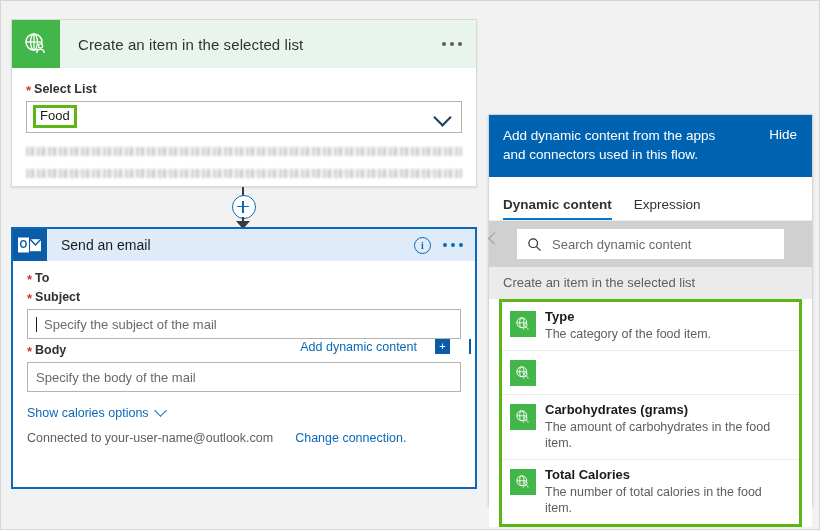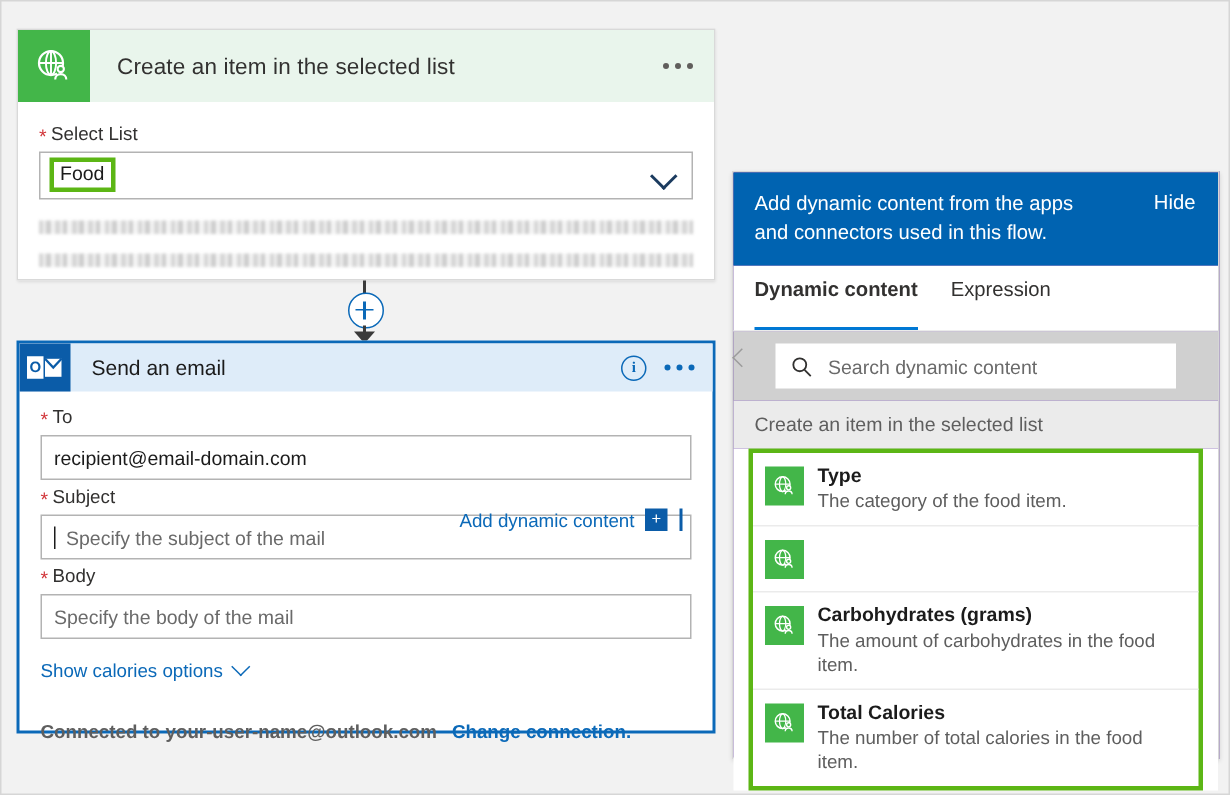--- a/index.html
+++ b/index.html
@@ -44,21 +44,21 @@
     display:flex;align-items:center;gap:12px;
   }
   .ellipsis{
     display:inline-flex;gap:4px;align-items:center;cursor:pointer;
   }
   .ellipsis i{width:4px;height:4px;border-radius:50%;background:#605e5c;display:block;}
   .ellipsis.blue i{background:#0b69b8;}
 
   .card-body{padding:10px 14px 0 14px;background:#fff;}
   .fld-label{
-    font-size:12.5px;color:#323130;margin:4px 0 5px 0;
+    font-size:12.5px;color:#323130;margin:4px 0 5px 0;font-weight:bold;
   }
   .req{color:#d13438;margin-right:3px;font-size:13px;line-height:0;position:relative;top:2px;}
   .combo{
     position:relative;height:30px;border:1px solid #b3b3b3;background:#fff;
     display:flex;align-items:center;
   }
   .food-chip{
     position:absolute;left:6px;top:3px;
     border:3px solid #5cb615;padding:0px 4px 1px 4px;background:#fff;
     font-size:13px;color:#1b1b1b;line-height:16px;
@@ -116,37 +116,37 @@
     font-size:13px;
   }
   .txtbox span{margin-left:8px;}
   .val-dark{color:#1b1b1b;}
   .val-ph{color:#6a6a6a;}
   .caret{
     display:inline-block;width:1px;height:15px;background:#1b1b1b;
     margin-left:8px;margin-right:-1px;vertical-align:middle;
   }
   .adc-row{
-    position:absolute;right:20px;top:78px;display:flex;align-items:center;gap:7px;
+    position:absolute;right:4px;top:78px;display:flex;align-items:center;gap:18px;
   }
   .adc-link{color:#0b69b8;font-size:12.5px;cursor:pointer;}
   .adc-btn{
     width:15px;height:15px;background:#0b5ca8;color:#fff;font-size:11px;
     display:flex;align-items:center;justify-content:center;cursor:pointer;line-height:1;
   }
   .adc-bar{width:2px;height:15px;background:#0b5ca8;margin-left:1px;}
   .adv-link{
     color:#0b69b8;font-size:12.5px;margin-top:14px;display:flex;align-items:center;gap:7px;cursor:pointer;
   }
   .chev-sm{
     width:8px;height:8px;border-right:1.6px solid #0b69b8;border-bottom:1.6px solid #0b69b8;
     transform:rotate(45deg);position:relative;top:-3px;
   }
   .conn-row{
-    margin-top:27px;font-size:12.5px;color:#5e5e5e;display:flex;align-items:center;gap:10px;font-weight:bold;
+    margin-top:11px;font-size:12.5px;color:#5e5e5e;display:flex;align-items:center;gap:22px;
   }
   .conn-row a{color:#0b69b8;text-decoration:none;cursor:pointer;}
 
   
   #dc-panel{
     position:absolute;left:487px;top:113px;width:325px;height:392px;
     background:#4c1d95;border:1px solid #d6d6d6;box-sizing:border-box;
     box-shadow:0 1px 3px rgba(0,0,0,.12);
   }
   .dc-banner{
@@ -155,21 +155,21 @@
   }
   .dc-banner .msg{font-size:13.5px;line-height:19px;width:235px;}
   .dc-hide{
     position:absolute;right:15px;top:12px;font-size:13.5px;color:#fff;cursor:pointer;
   }
   .dc-tabs{
     display:flex;align-items:flex-end;gap:22px;height:44px;padding:0 14px;background:#fff;
     border-bottom:1px solid #ebebeb;box-sizing:border-box;
   }
   .dc-tab{
-    font-size:13.5px;color:#323130;padding-bottom:20px;cursor:pointer;position:relative;
+    font-size:13.5px;color:#323130;padding-bottom:8px;cursor:pointer;position:relative;
   }
   .dc-tab.active{font-weight:bold;}
   .dc-tab.active:after{
     content:"";position:absolute;left:0;right:0;bottom:0;height:2.5px;background:#0078d4;
   }
   .dc-searchwrap{background:#d0d0d0;padding:8px 28px;}
   .dc-search{
     height:30px;background:#fff;display:flex;align-items:center;gap:10px;padding:0 10px;
   }
   .dc-search .ph{font-size:13px;color:#6a6a6a;}
@@ -271,23 +271,20 @@
             <i></i>
           </span>
       </div>
     </div>
 
     <div class="mail-body">
 
       <div class="fld-label">
         <span class="req">*</span><span>To</span>
       </div>
-      <div class="txtbox">
-        <span class="val-dark">recipient@email-domain.com</span>
-      </div>
 
       <div class="adc-row">
         <span class="adc-link">Add dynamic content</span>
         <span class="adc-btn">+</span>
         <span class="adc-bar"></span>
       </div>
 
       <div class="fld-label">
         <span class="req">*</span><span>Subject</span>
       </div>

